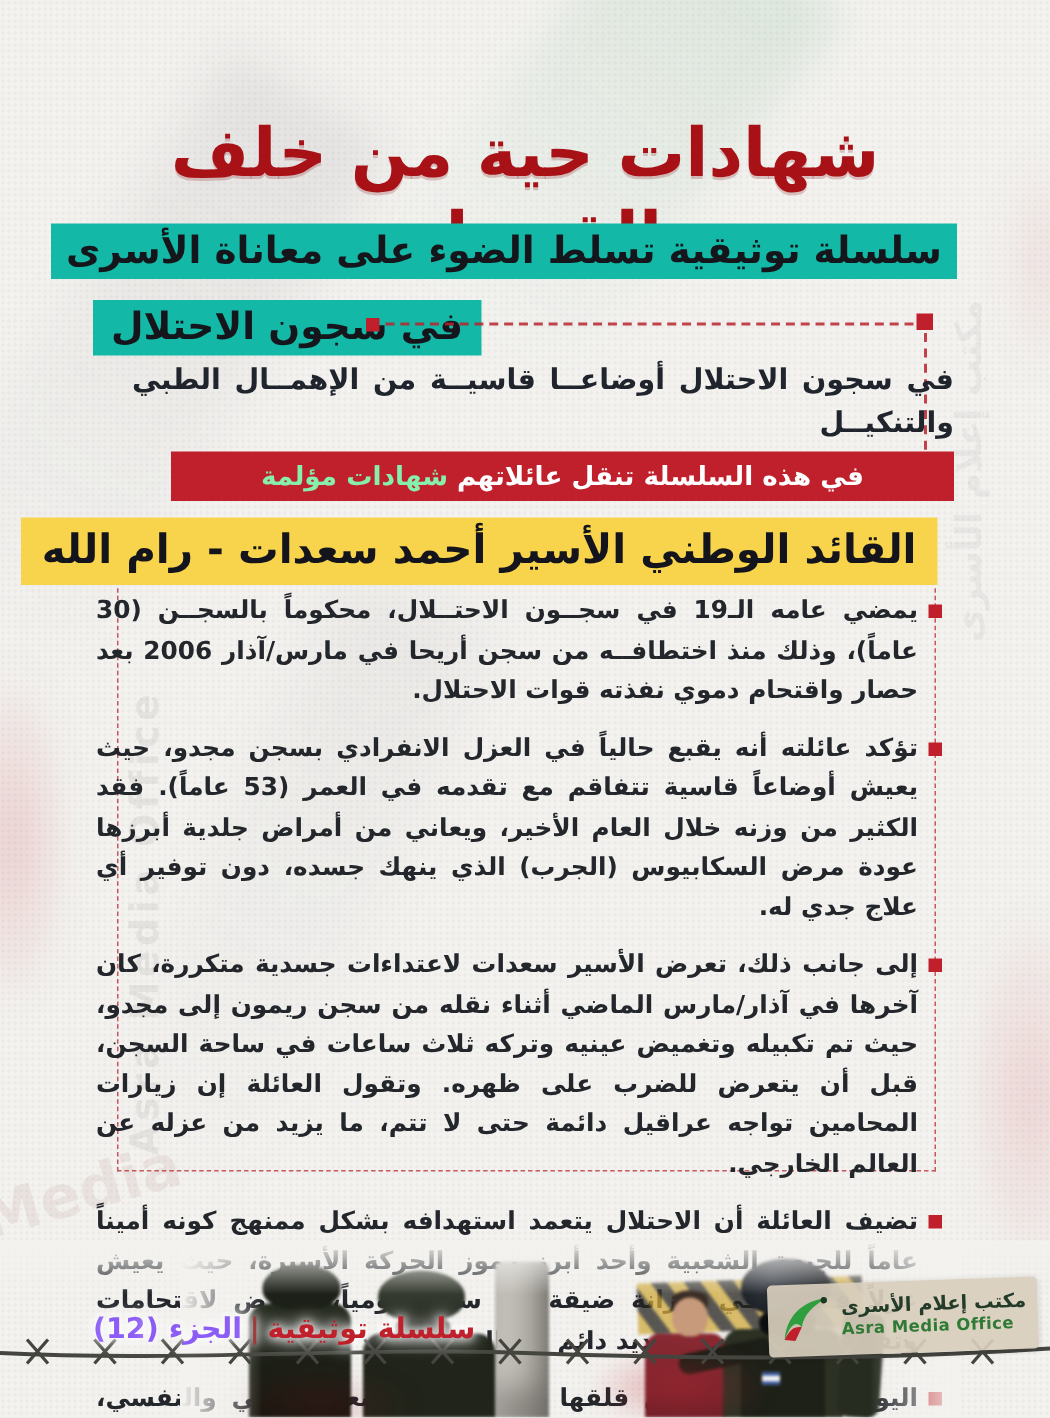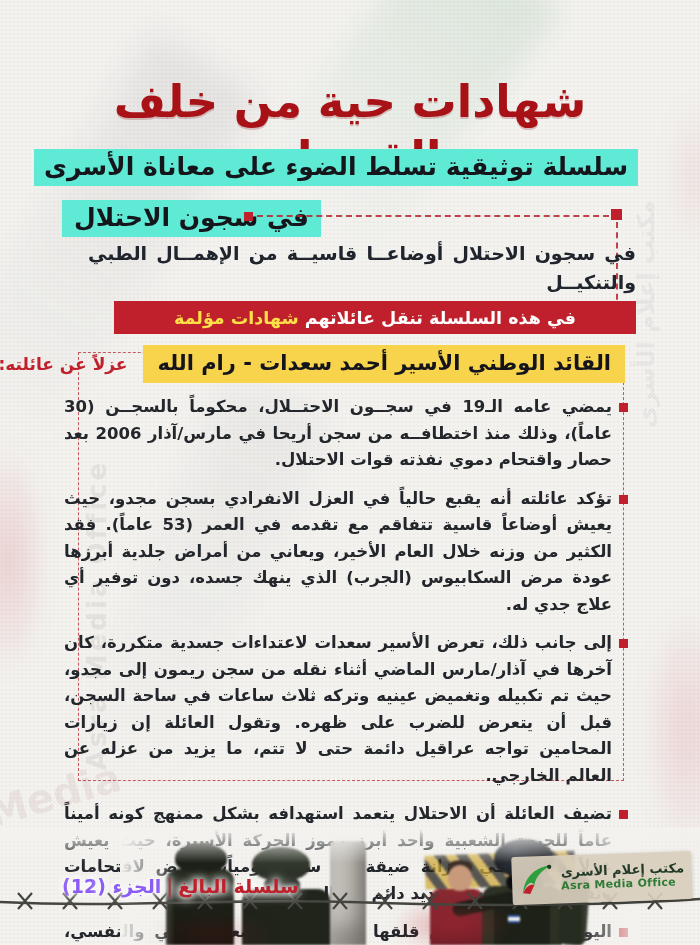--- a/index.html
+++ b/index.html
@@ -37,21 +37,21 @@
   .wm3{right:-60px; top:300px; transform:rotate(-90deg); font-size:24px; letter-spacing:2px; color:rgba(95,95,100,.07);}
 
   .content{position:absolute; inset:0; z-index:2; direction:rtl;}
 
   
   .main-title{
     position:absolute; top:74px; right:78px; left:78px; text-align:center;
     font-size:45px; font-weight:bold; color:#a81217; line-height:1.25;
     text-shadow:0 2px 0 rgba(130,15,20,.22);
   }
-  .hl{background:#5eead4; color:#15151c; font-weight:bold;}
+  .hl{background:#14b8a6; color:#15151c; font-weight:bold;}
   .subtitle-1{position:absolute; top:149px; right:62px; font-size:25px; padding:3px 10px 5px; white-space:nowrap;}
   .subtitle-2{position:absolute; top:200px; left:62px; font-size:25px; padding:3px 12px 5px; white-space:nowrap; direction:rtl;}
 
   
   .sq{position:absolute; background:#c0202b;}
   .dash-h{position:absolute; border-top:2px dashed rgba(185,35,45,.85); height:0;}
   .dash-v{position:absolute; border-left:2px dashed rgba(185,35,45,.85); width:0;}
   .sq-a{left:244px; top:212px; width:9px; height:9px;}
   .dash-1{left:257px; top:215px; width:352px;}
   .sq-b{left:611px; top:209px; width:11px; height:11px;}
@@ -63,27 +63,27 @@
     position:absolute; top:239px; right:64px; left:88px;
     font-size:19px; font-weight:bold; color:#20242c; line-height:29px;
   }
   .intro div{text-align:justify; text-align-last:justify;}
 
   .banner{
     position:absolute; top:301px; right:64px; width:522px; height:33px;
     background:#c0202b; color:#ffffff; display:flex; align-items:center; justify-content:center;
     gap:6px; font-size:17.5px; font-weight:bold; white-space:nowrap;
   }
-  .banner .gold{color:#fde047;}
+  .banner .gold{color:#86efac;}
 
   
   .frame{position:absolute; left:78px; top:352px; width:546px; height:429px;
     border:1.5px dashed rgba(185,35,45,.75);}
   .heading-row{position:absolute; top:345px; right:75px; left:80px; display:flex; align-items:center; gap:16px; direction:rtl;}
-  .prisoner-heading{background:#f8d44c; color:#14141c; font-size:21px; font-weight:bold; padding:6px 14px 8px; white-space:nowrap;}
+  .prisoner-heading{background:#f8d44c; color:#14141c; font-size:27px; font-weight:bold; padding:6px 14px 8px; white-space:nowrap;}
   .attribution{color:#c0202b; font-size:17px; font-weight:bold; white-space:nowrap;}
 
   .paragraphs{position:absolute; top:394px; right:88px; left:64px;
     font-size:16.5px; font-weight:bold; color:#23262b; line-height:26.5px;}
   .para{position:relative; margin-bottom:12px; text-align:justify;}
   .para .bullet{position:absolute; right:-16px; top:9px; width:9px; height:9px; background:#c0202b;}
 
   
   .footer{position:absolute; left:0; bottom:0; width:700px; height:118px; z-index:3;}
   .collage{position:absolute; inset:0; filter:blur(1.1px);}
@@ -246,21 +246,21 @@
       <use href="#tw" x="385"></use>
         <use href="#tw" x="430"></use>
         <use href="#tw" x="475"></use>
         <use href="#tw" x="520"></use>
       <use href="#tw" x="565"></use>
         <use href="#tw" x="610"></use>
         <use href="#tw" x="655"></use>
     </svg>
 
     <div class="series-label">
-      <span class="red">سلسلة البالغ</span><span class="sep">|</span><span class="black">الجزء (12)</span>
+      <span class="red">سلسلة توثيقية</span><span class="sep">|</span><span class="black">الجزء (12)</span>
     </div>
 
     <div class="logo">
       <svg width="36" height="40" viewBox="0 0 40 40" aria-hidden="true">
         <path d="M4 34 C 6 18, 16 6, 36 4 C 25 10, 19 16, 17 25 C 13 20, 9 22, 4 34 Z" fill="#2f9e3f"></path>
         <path d="M4 34 C 8 26, 12 24, 17 25 L 12 35 Z" fill="#c0202b"></path>
         <circle cx="34" cy="5.5" r="2.4" fill="#1c3a22"></circle>
       </svg>
       <div class="logo-text">
         <span class="logo-ar">مكتب إعلام الأسرى</span>

